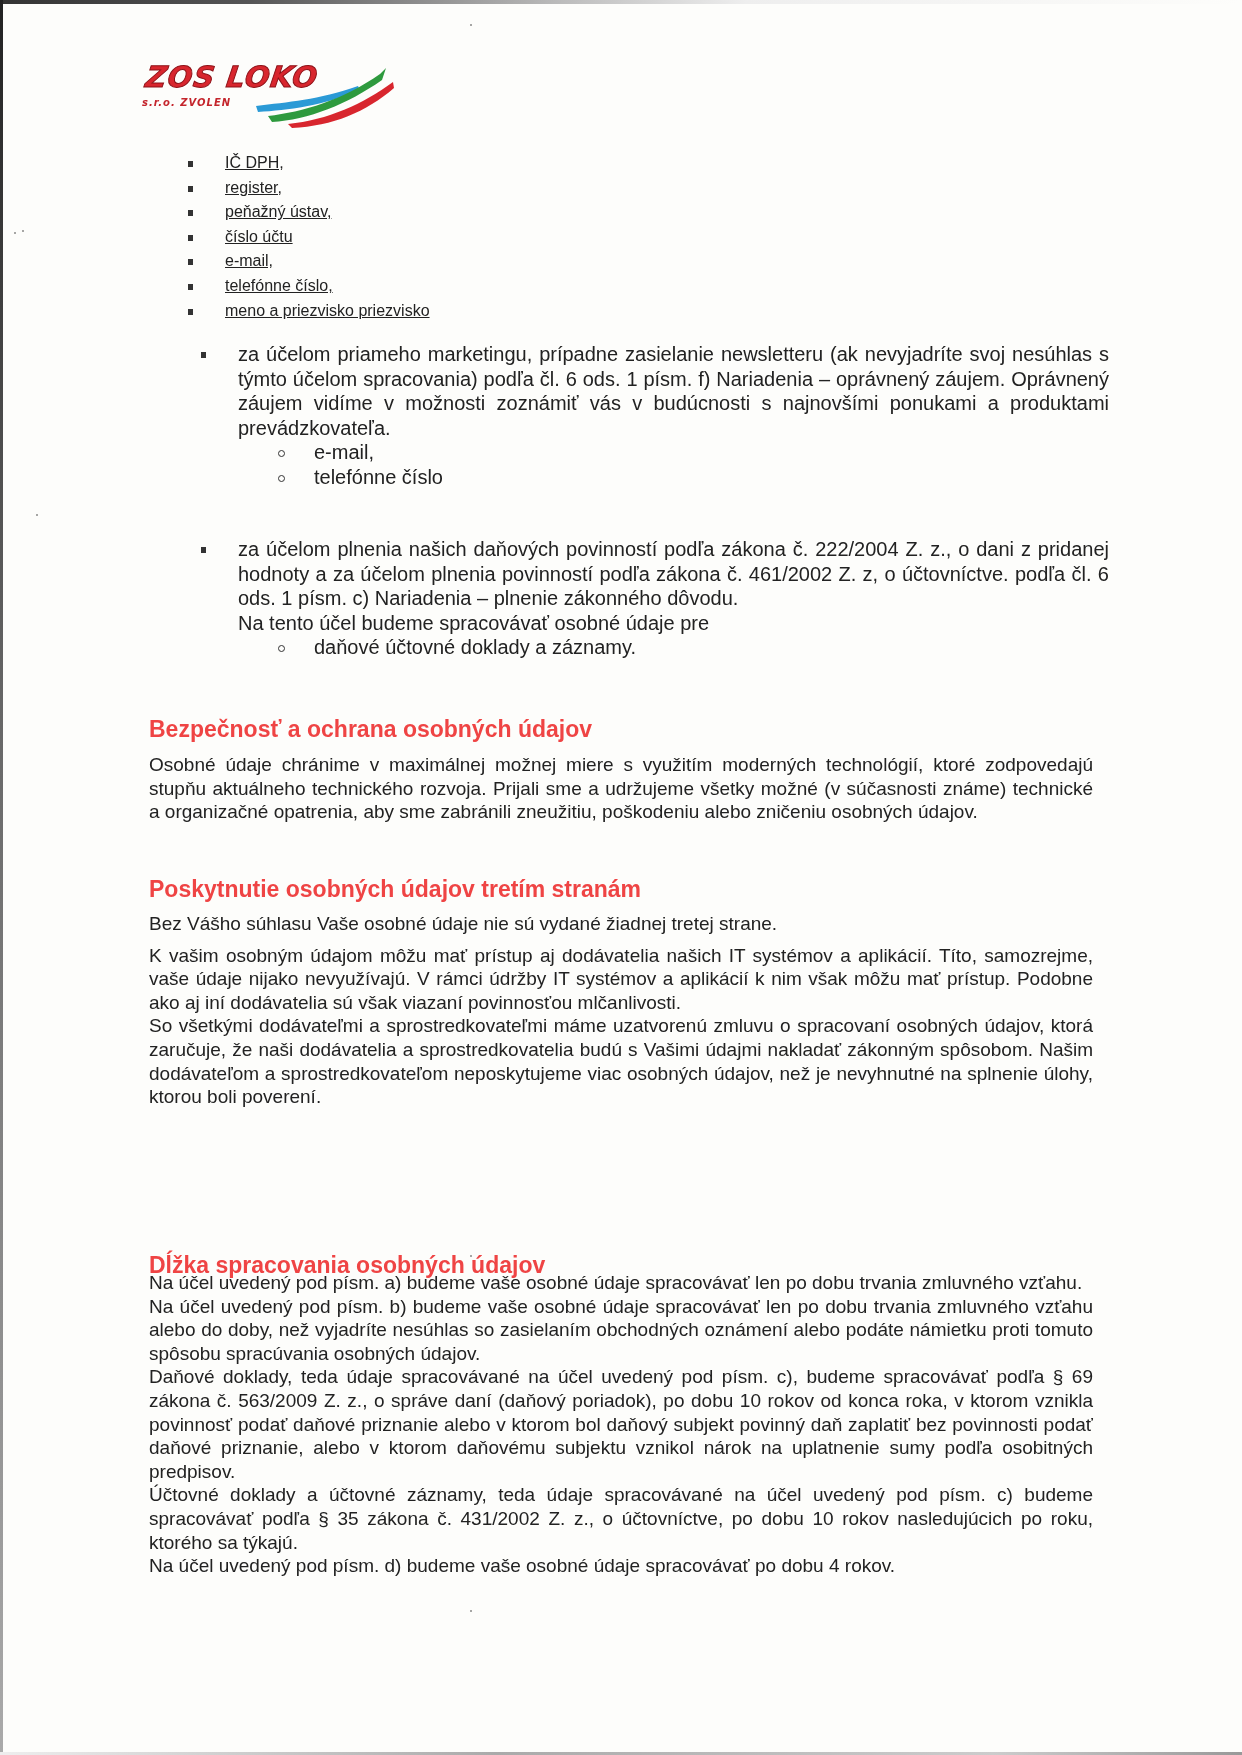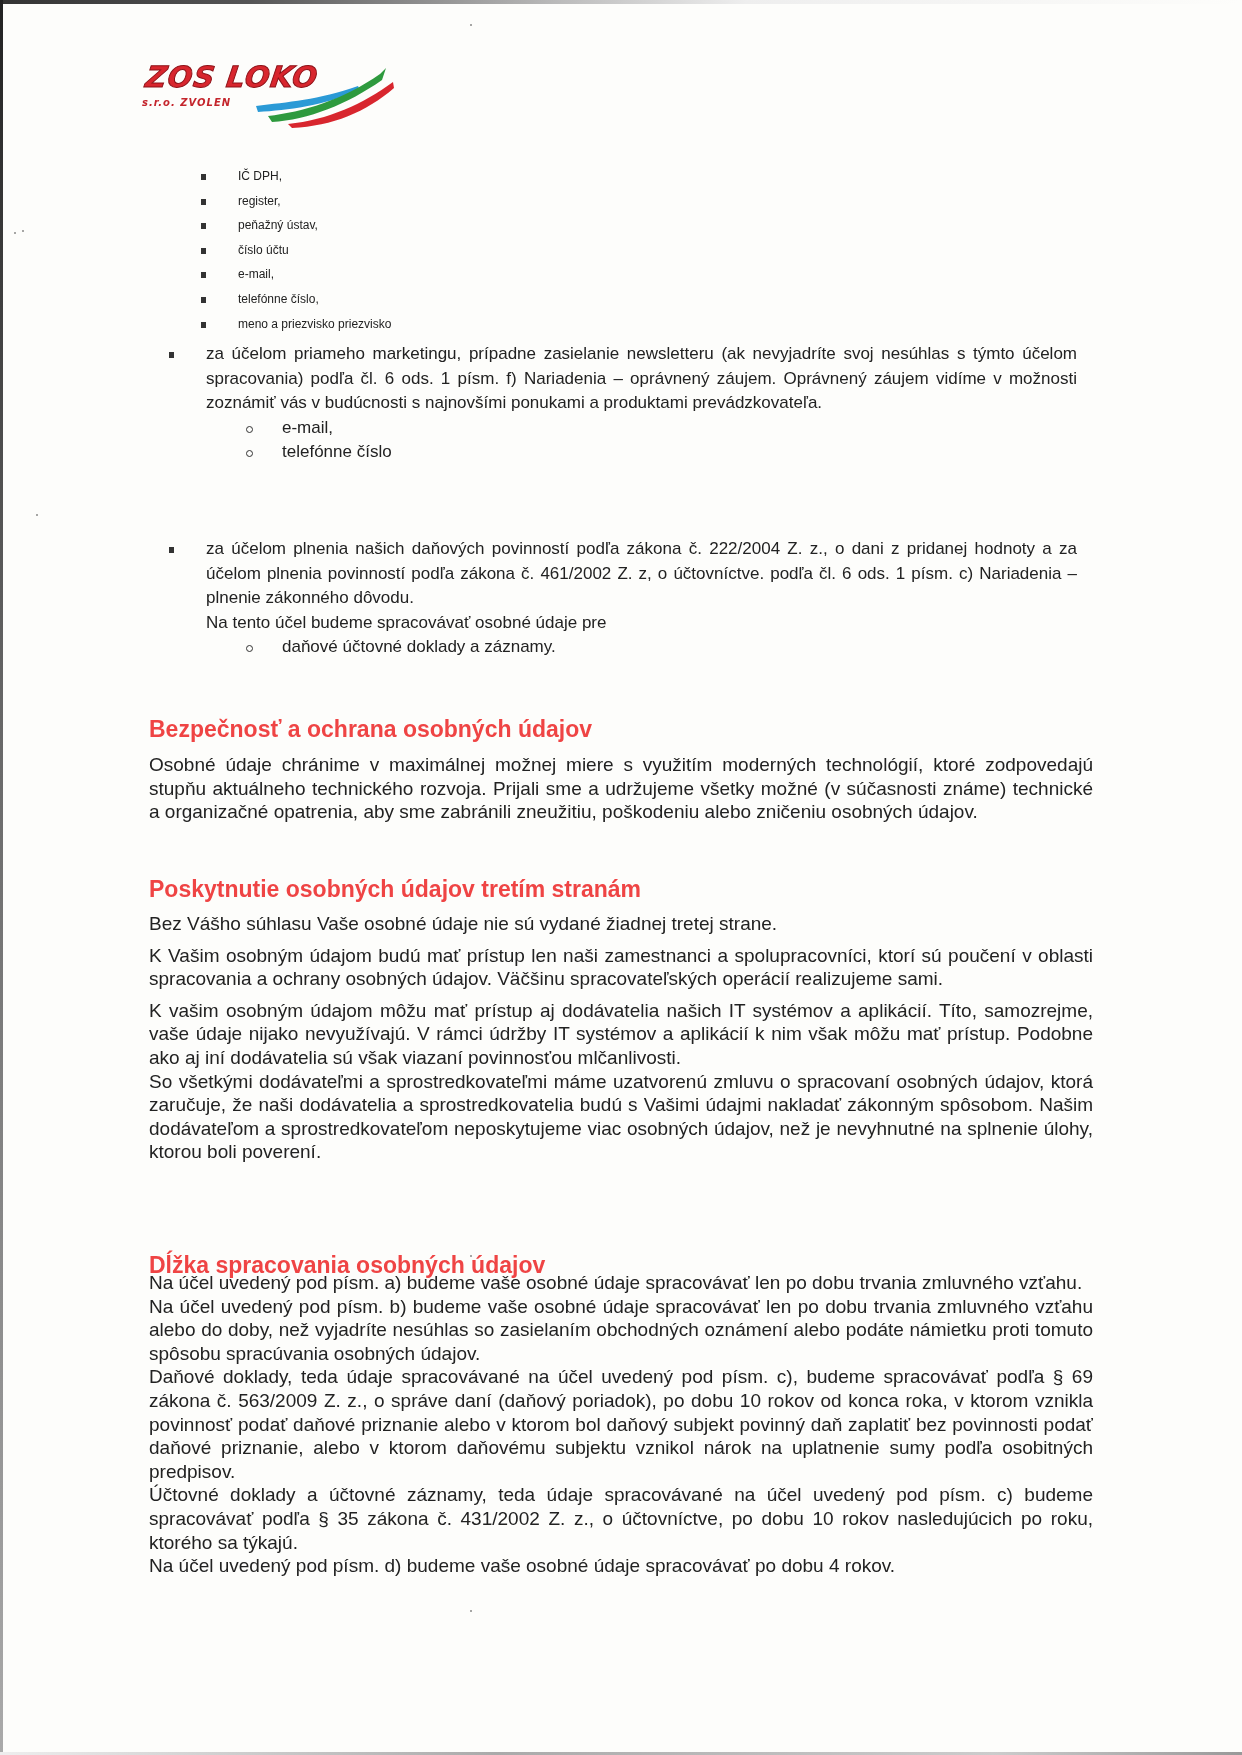--- a/index.html
+++ b/index.html
@@ -59,40 +59,41 @@
       color: #c4252c;
       white-space: nowrap;
     }
     .logo-swoosh {
       position: absolute; left: 110px; top: 6px; width: 150px; height: 64px;
     }
     .bul-list {
       position: absolute;
       left: 185px;
       top: 148px;
-      margin: 16px; padding: 0;
+      margin: 3px; padding: 0;
       list-style: none;
-      font-size: 12px;
+      font-size: 16px;
       line-height: 24.6px;
+      text-decoration: underline;
     }
     .bul-list li {
       position: relative;
       padding-left: 37px;
     }
     .sq {
       position: absolute;
       left: 0; top: 10px;
       width: 5px; height: 6px;
       background: #333;
     }
     .block {
       position: absolute;
-      left: 169px;
+      left: 201px;
       width: 908px;
-      font-size: 17px;
+      font-size: 20px;
       line-height: 24.6px;
     }
     .block .para {
       padding-left: 37px;
       text-align: justify;
       position: relative;
     }
     .block .para .sq { left: 0; top: 10px; }
     .sub-list {
       list-style: none;
@@ -183,21 +184,20 @@
 </div>
 
 <h2 class="sec" style="top:716px;">Bezpečnosť a ochrana osobných údajov</h2>
 <div class="sec-body" style="top:753px;">
   <p>Osobné údaje chránime v maximálnej možnej miere s využitím moderných technológií, ktoré zodpovedajú stupňu aktuálneho technického rozvoja. Prijali sme a udržujeme všetky možné (v súčasnosti známe) technické a organizačné opatrenia, aby sme zabránili zneužitiu, poškodeniu alebo zničeniu osobných údajov.</p>
 </div>
 
 <h2 class="sec" style="top:876px;">Poskytnutie osobných údajov tretím stranám</h2>
 <div class="sec-body" style="top:912px;">
   <p>Bez Vášho súhlasu Vaše osobné údaje nie sú vydané žiadnej tretej strane.</p>
-  <p class="gap">K Vašim osobným údajom budú mať prístup len naši zamestnanci a spolupracovníci, ktorí sú poučení v oblasti spracovania a ochrany osobných údajov. Väčšinu spracovateľských operácií realizujeme sami.</p>
   <p class="gap">K vašim osobným údajom môžu mať prístup aj dodávatelia našich IT systémov a aplikácií. Títo, samozrejme, vaše údaje nijako nevyužívajú. V rámci údržby IT systémov a aplikácií k nim však môžu mať prístup. Podobne ako aj iní dodávatelia sú však viazaní povinnosťou mlčanlivosti.</p>
   <p>So všetkými dodávateľmi a sprostredkovateľmi máme uzatvorenú zmluvu o spracovaní osobných údajov, ktorá zaručuje, že naši dodávatelia a sprostredkovatelia budú s Vašimi údajmi nakladať zákonným spôsobom. Našim dodávateľom a sprostredkovateľom neposkytujeme viac osobných údajov, než je nevyhnutné na splnenie úlohy, ktorou boli poverení.</p>
 </div>
 
 <h2 class="sec" style="top:1252px;">Dĺžka spracovania osobných údajov</h2>
 <div class="sec-body" style="top:1271px;">
   <p>Na účel uvedený pod písm. a) budeme vaše osobné údaje spracovávať len po dobu trvania zmluvného vzťahu.</p>
   <p>Na účel uvedený pod písm. b) budeme vaše osobné údaje spracovávať len po dobu trvania zmluvného vzťahu alebo do doby, než vyjadríte nesúhlas so zasielaním obchodných oznámení alebo podáte námietku proti tomuto spôsobu spracúvania osobných údajov.</p>
   <p>Daňové doklady, teda údaje spracovávané na účel uvedený pod písm. c), budeme spracovávať podľa § 69 zákona č. 563/2009 Z. z., o správe daní (daňový poriadok), po dobu 10 rokov od konca roka, v ktorom vznikla povinnosť podať daňové priznanie alebo v ktorom bol daňový subjekt povinný daň zaplatiť bez povinnosti podať daňové priznanie, alebo v ktorom daňovému subjektu vznikol nárok na uplatnenie sumy podľa osobitných predpisov.</p>
   <p>Účtovné doklady a účtovné záznamy, teda údaje spracovávané na účel uvedený pod písm. c) budeme spracovávať podľa § 35 zákona č. 431/2002 Z. z., o účtovníctve, po dobu 10 rokov nasledujúcich po roku, ktorého sa týkajú.</p>

